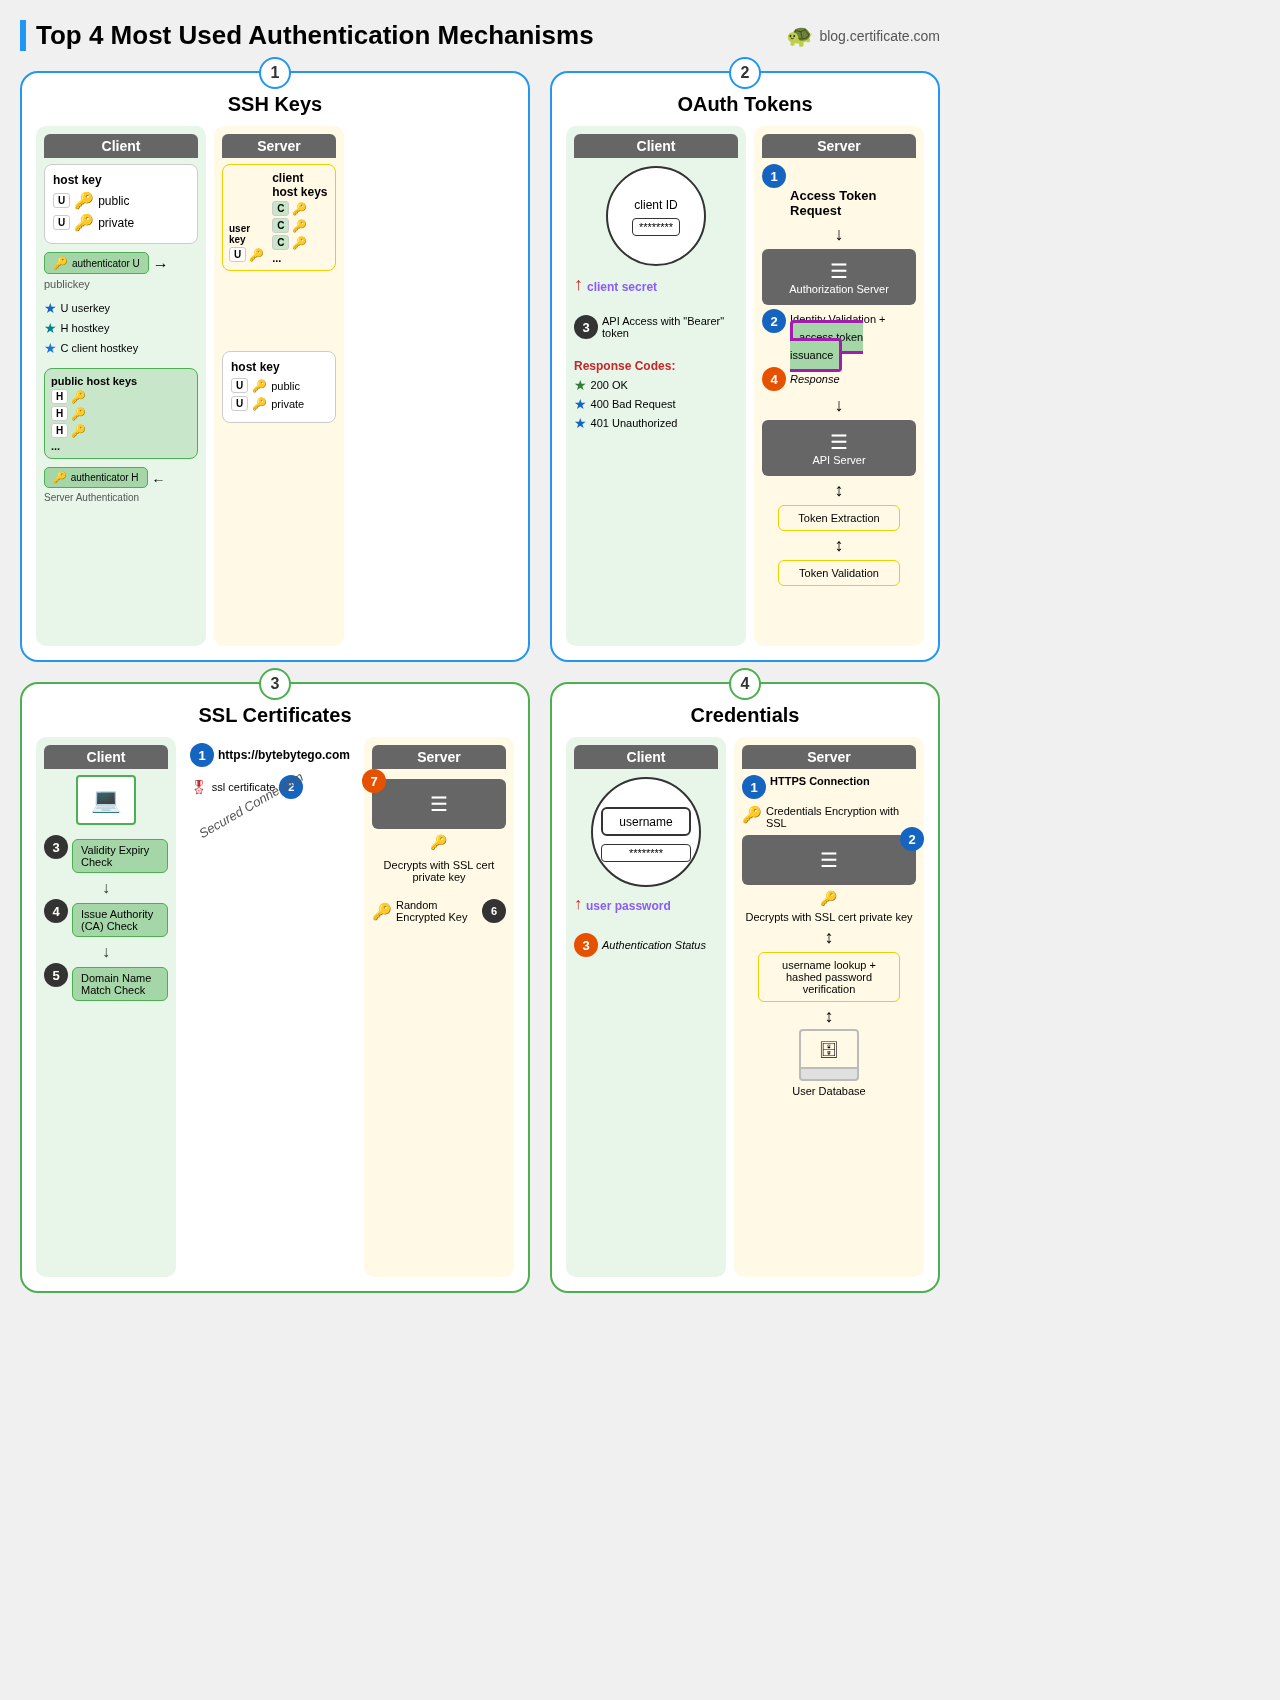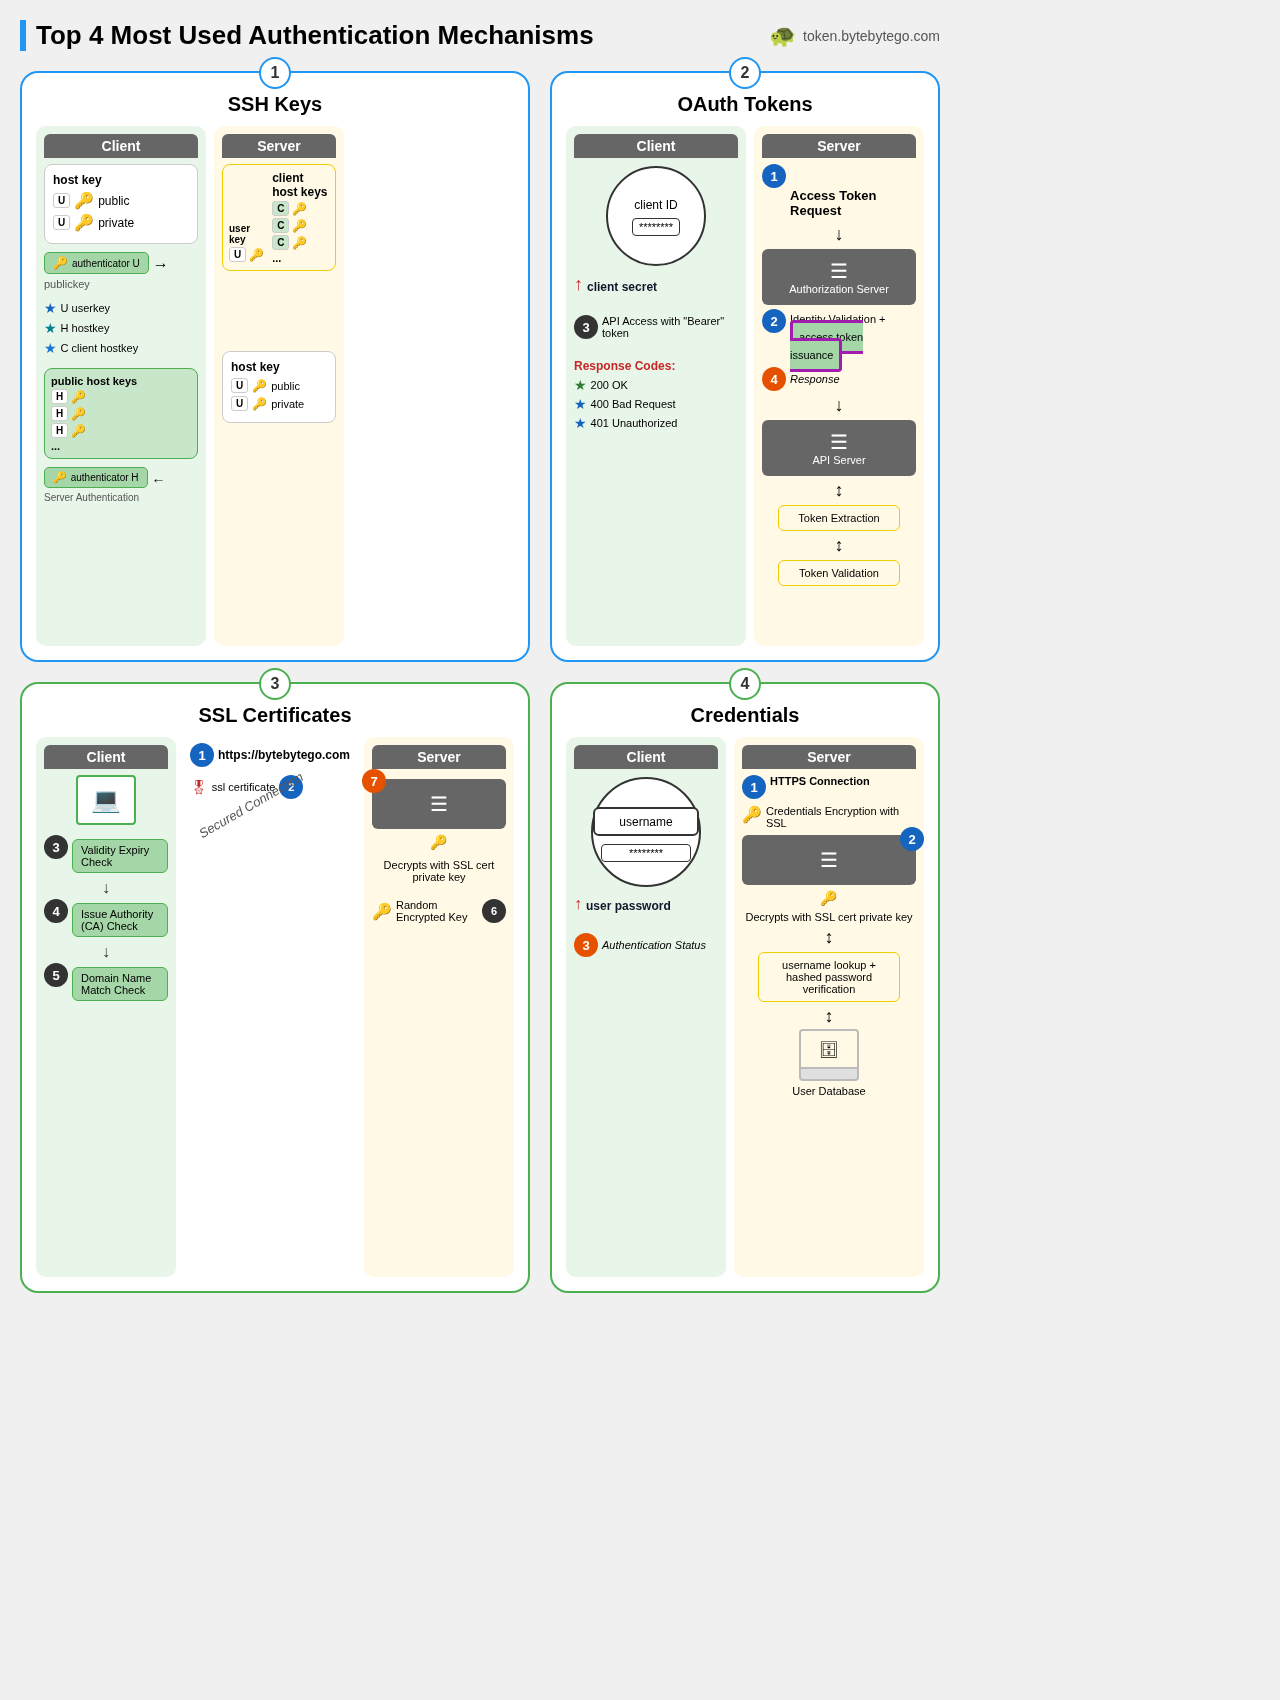--- a/index.html
+++ b/index.html
@@ -168,21 +168,21 @@
     }
     .client-id-box {
       border: 2px solid #333;
       border-radius: 8px;
       padding: 6px;
       background: white;
       margin: 6px 0;
       font-size: 13px;
     }
     .client-secret-label {
-      color: #0f172a;
+      color: #8b5cf6;
       font-size: 12px;
       font-weight: bold;
       margin-top: 4px;
     }
     .circle-num {
       width: 24px;
       height: 24px;
       border-radius: 50%;
       display: inline-flex;
       align-items: center;
@@ -323,21 +323,21 @@
     }
     .green-key { color: #2e7d32; font-size: 14px; }
   </style>
 </head>
 <body>
 
 <div style="display:flex;align-items:center;margin-bottom:20px;">
   <h1 style="font-size:26px;font-weight:bold;border-left:6px solid #2196F3;padding-left:10px;">Top 4 Most Used Authentication Mechanisms</h1>
   <div style="margin-left:auto;font-size:14px;color:#555;display:flex;align-items:center;gap:6px;">
     <span style="font-size:22px;">🐢</span>
-    <span>token.bytebytego.com</span>
+    <span>blog.certificate.com</span>
   </div>
 </div>
 
 <div class="grid-2x2">
 
   <div class="section-card">
     <div class="section-number">1</div>
     <div class="section-title">SSH Keys</div>
 
     <div class="ssh-layout">
@@ -634,21 +634,21 @@
   <div class="section-card green-border">
     <div class="section-number" style="border-color:#4CAF50;">4</div>
     <div class="section-title">Credentials</div>
 
     <div class="cred-layout">
 
       <div class="cred-client">
         <div class="box-header">Client</div>
 
         <div style="border:2.5px solid #333;border-radius:50%;width:110px;height:110px;margin:8px auto;display:flex;flex-direction:column;align-items:center;justify-content:center;background:white;">
-          <div class="username-box" style="width:106px;text-align:center;">
+          <div class="username-box" style="width:90px;text-align:center;">
             <span style="font-size:12px;">username</span>
           </div>
           <div style="border:1.5px solid #333;border-radius:4px;padding:2px 8px;background:white;margin-top:4px;font-size:11px;width:90px;text-align:center;">
             <span>********</span>
           </div>
         </div>
 
         <div style="display:flex;align-items:center;gap:4px;margin:6px 0;">
           <span style="color:#c62828;font-size:16px;">↑</span>
           <span class="client-secret-label">user password</span>

